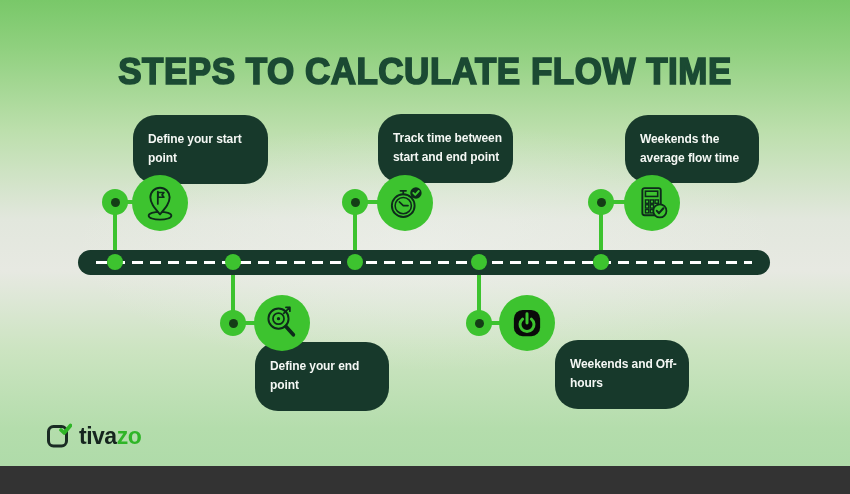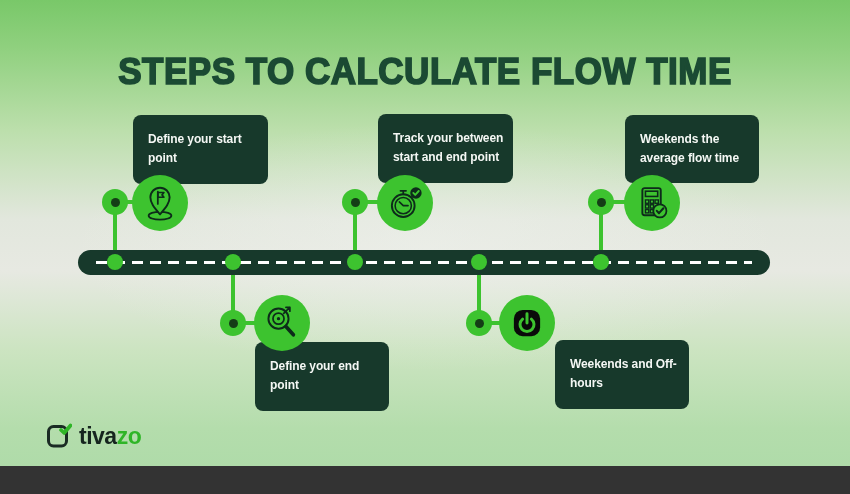--- a/index.html
+++ b/index.html
@@ -22,21 +22,21 @@
   .bar svg{ display:block; }
   .node-on-bar{ position:absolute; width:16px; height:16px; border-radius:50%;
         background:#3DC32F; top:254px; z-index:4; }
   .vline{ position:absolute; width:4px; background:#3DC32F; z-index:1; }
   .hline{ position:absolute; height:4px; background:#3DC32F; z-index:1; }
   .small-circle{ position:absolute; width:26px; height:26px; border-radius:50%;
         background:#3DC32F; z-index:3; display:flex; align-items:center; justify-content:center; }
   .small-circle .dot{ width:9px; height:9px; border-radius:50%; background:#143D16; }
   .icon-circle{ position:absolute; width:56px; height:56px; border-radius:50%;
         background:#3DC32F; z-index:5; display:flex; align-items:center; justify-content:center; }
-  .card{ position:absolute; background:#17392B; border-radius:8px; z-index:3;
+  .card{ position:absolute; background:#17392B; border-radius:23px; z-index:3;
         color:#F4F7F4; font-size:12px; font-weight:bold; line-height:1.58;
         letter-spacing:-0.1px; padding:15px 8px 0 15px; }
   
   .s1 .card{ left:133px; top:115px; width:135px; height:69px; }
   .s1 .vline{ left:113px; top:202px; height:60px; }
   .s1 .hline{ left:115px; top:200px; width:45px; }
   .s1 .small-circle{ left:102px; top:189px; }
   .s1 .icon-circle{ left:132px; top:175px; }
   .s1 .node-on-bar{ left:107px; }
 
@@ -129,21 +129,21 @@
   </div>
 
   <div class="step s3">
     <div class="vline"></div>
     <div class="hline"></div>
     <div class="node-on-bar"></div>
     <div class="small-circle">
         <div class="dot"></div>
       </div>
     <div class="card">
-      <span>Track your between start and end point</span>
+      <span>Track time between start and end point</span>
     </div>
     <div class="icon-circle">
       <svg width="42" height="42" viewBox="0 0 48 48">
         <circle cx="22" cy="27" r="13" fill="none" stroke="#0D2B1A" stroke-width="2.2"></circle>
         <circle cx="22" cy="27" r="9.3" fill="none" stroke="#0D2B1A" stroke-width="1.8"></circle>
         <path d="M22 14 v-3.2 M18.8 10 h6.4" fill="none" stroke="#0D2B1A" stroke-width="2" stroke-linecap="round"></path>
         <path d="M31.5 17.5 l2.6 -2.6" stroke="#0D2B1A" stroke-width="2" stroke-linecap="round"></path>
         <path d="M22 27 L17.5 22.8 M22 27 h5.5" fill="none" stroke="#0D2B1A" stroke-width="1.9" stroke-linecap="round"></path>
         <circle cx="36.5" cy="12.5" r="6.5" fill="#0D2B1A"></circle>
         <path d="M33.5 12.5 l2.2 2.2 l4 -4.4" fill="none" stroke="#3DC32F" stroke-width="2.2" stroke-linecap="round" stroke-linejoin="round"></path>

